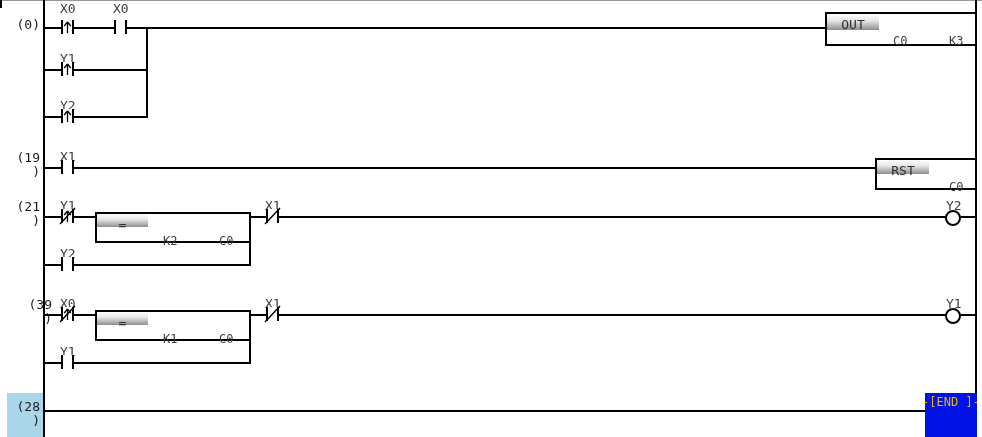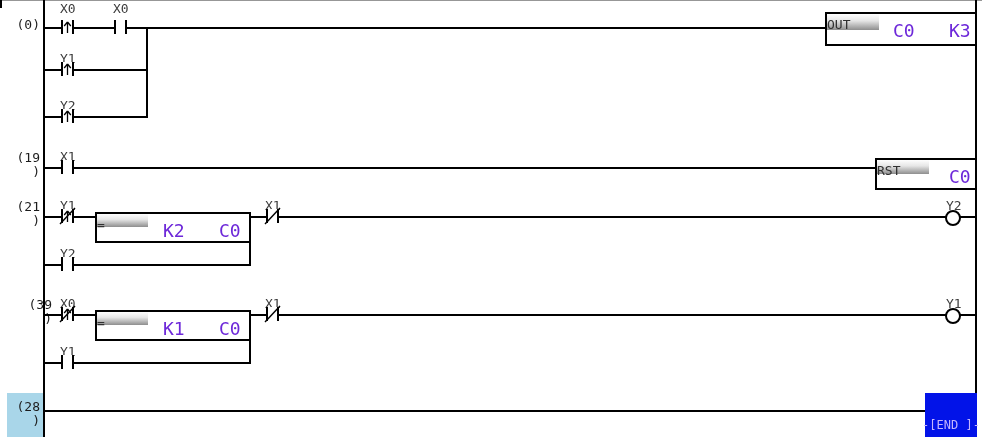--- a/index.html
+++ b/index.html
@@ -14,25 +14,25 @@
   .contact{position:absolute;width:13px;height:14px;background:#fff}
   .contact .b{position:absolute;top:0;width:2px;height:14px;background:#000}
   .contact .bl{left:0}
   .contact .brr{right:0}
   .contact svg{position:absolute;overflow:visible}
   .coil{position:absolute;width:16px;height:16px;border:2px solid #000;border-radius:50%;
         background:#fff;box-sizing:border-box}
   .blk{position:absolute;border:2px solid #000;background:#fff;box-sizing:border-box}
   .grad{position:absolute;left:0;top:0;bottom:14px;
         background:linear-gradient(180deg,#fefefe 0%,#e6e6e6 42%,#8e8e8e 100%);
-        display:flex;}
+        display:flex;justify-content:center}
   .grad span{font-size:13px;color:#303030;margin-top:3px}
-  .opd{position:absolute;top:6px;font-size:18px;color:#6d28d9}
-  .endblk{position:absolute;background:#0213e8;color:#c4b5fd;font-size:12px;
-          display:flex;justify-content:center;align-items:flex-start;padding-top:25px;
+  .opd{position:absolute;top:20px;font-size:12px;color:#404040}
+  .endblk{position:absolute;background:#0213e8;color:#eab308;font-size:12px;
+          display:flex;justify-content:center;align-items:flex-start;padding-top:2px;
           box-sizing:border-box;white-space:pre}
   .sel{position:absolute;background:#a9d6e9}
 </style>
 </head>
 <body>
 
 <div class="stage">
 
   <div class="hl" style="left:0;top:0;width:982px;height:1px;background:#979797"></div>
   <div class="vl" style="left:10

